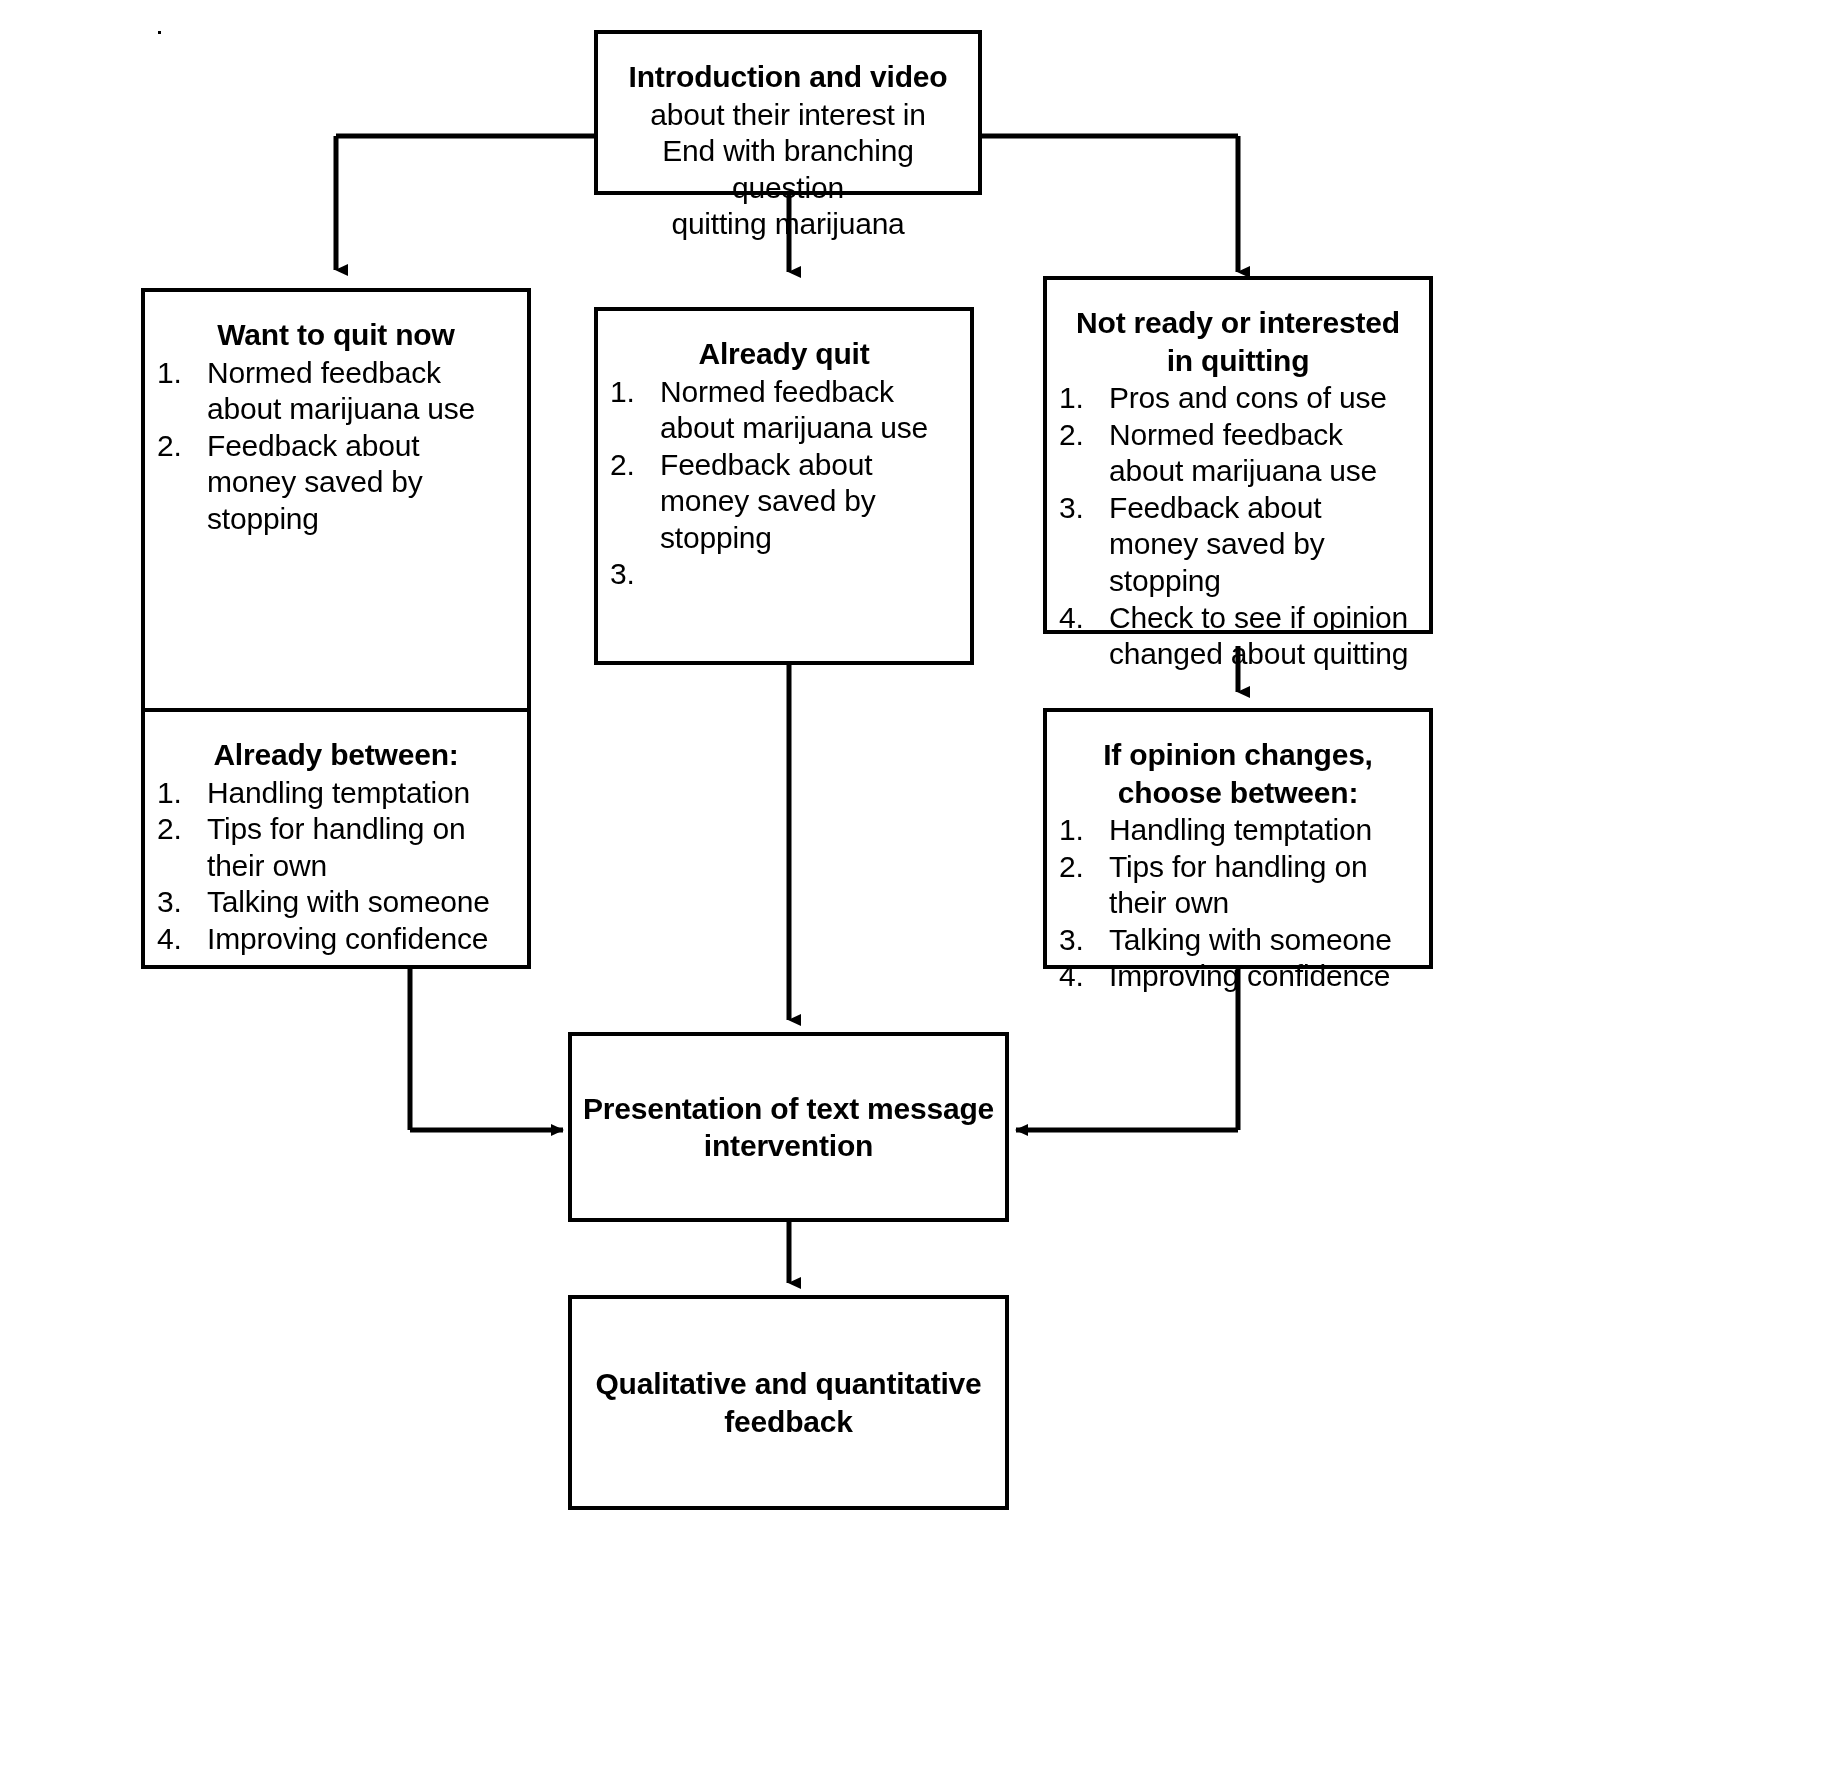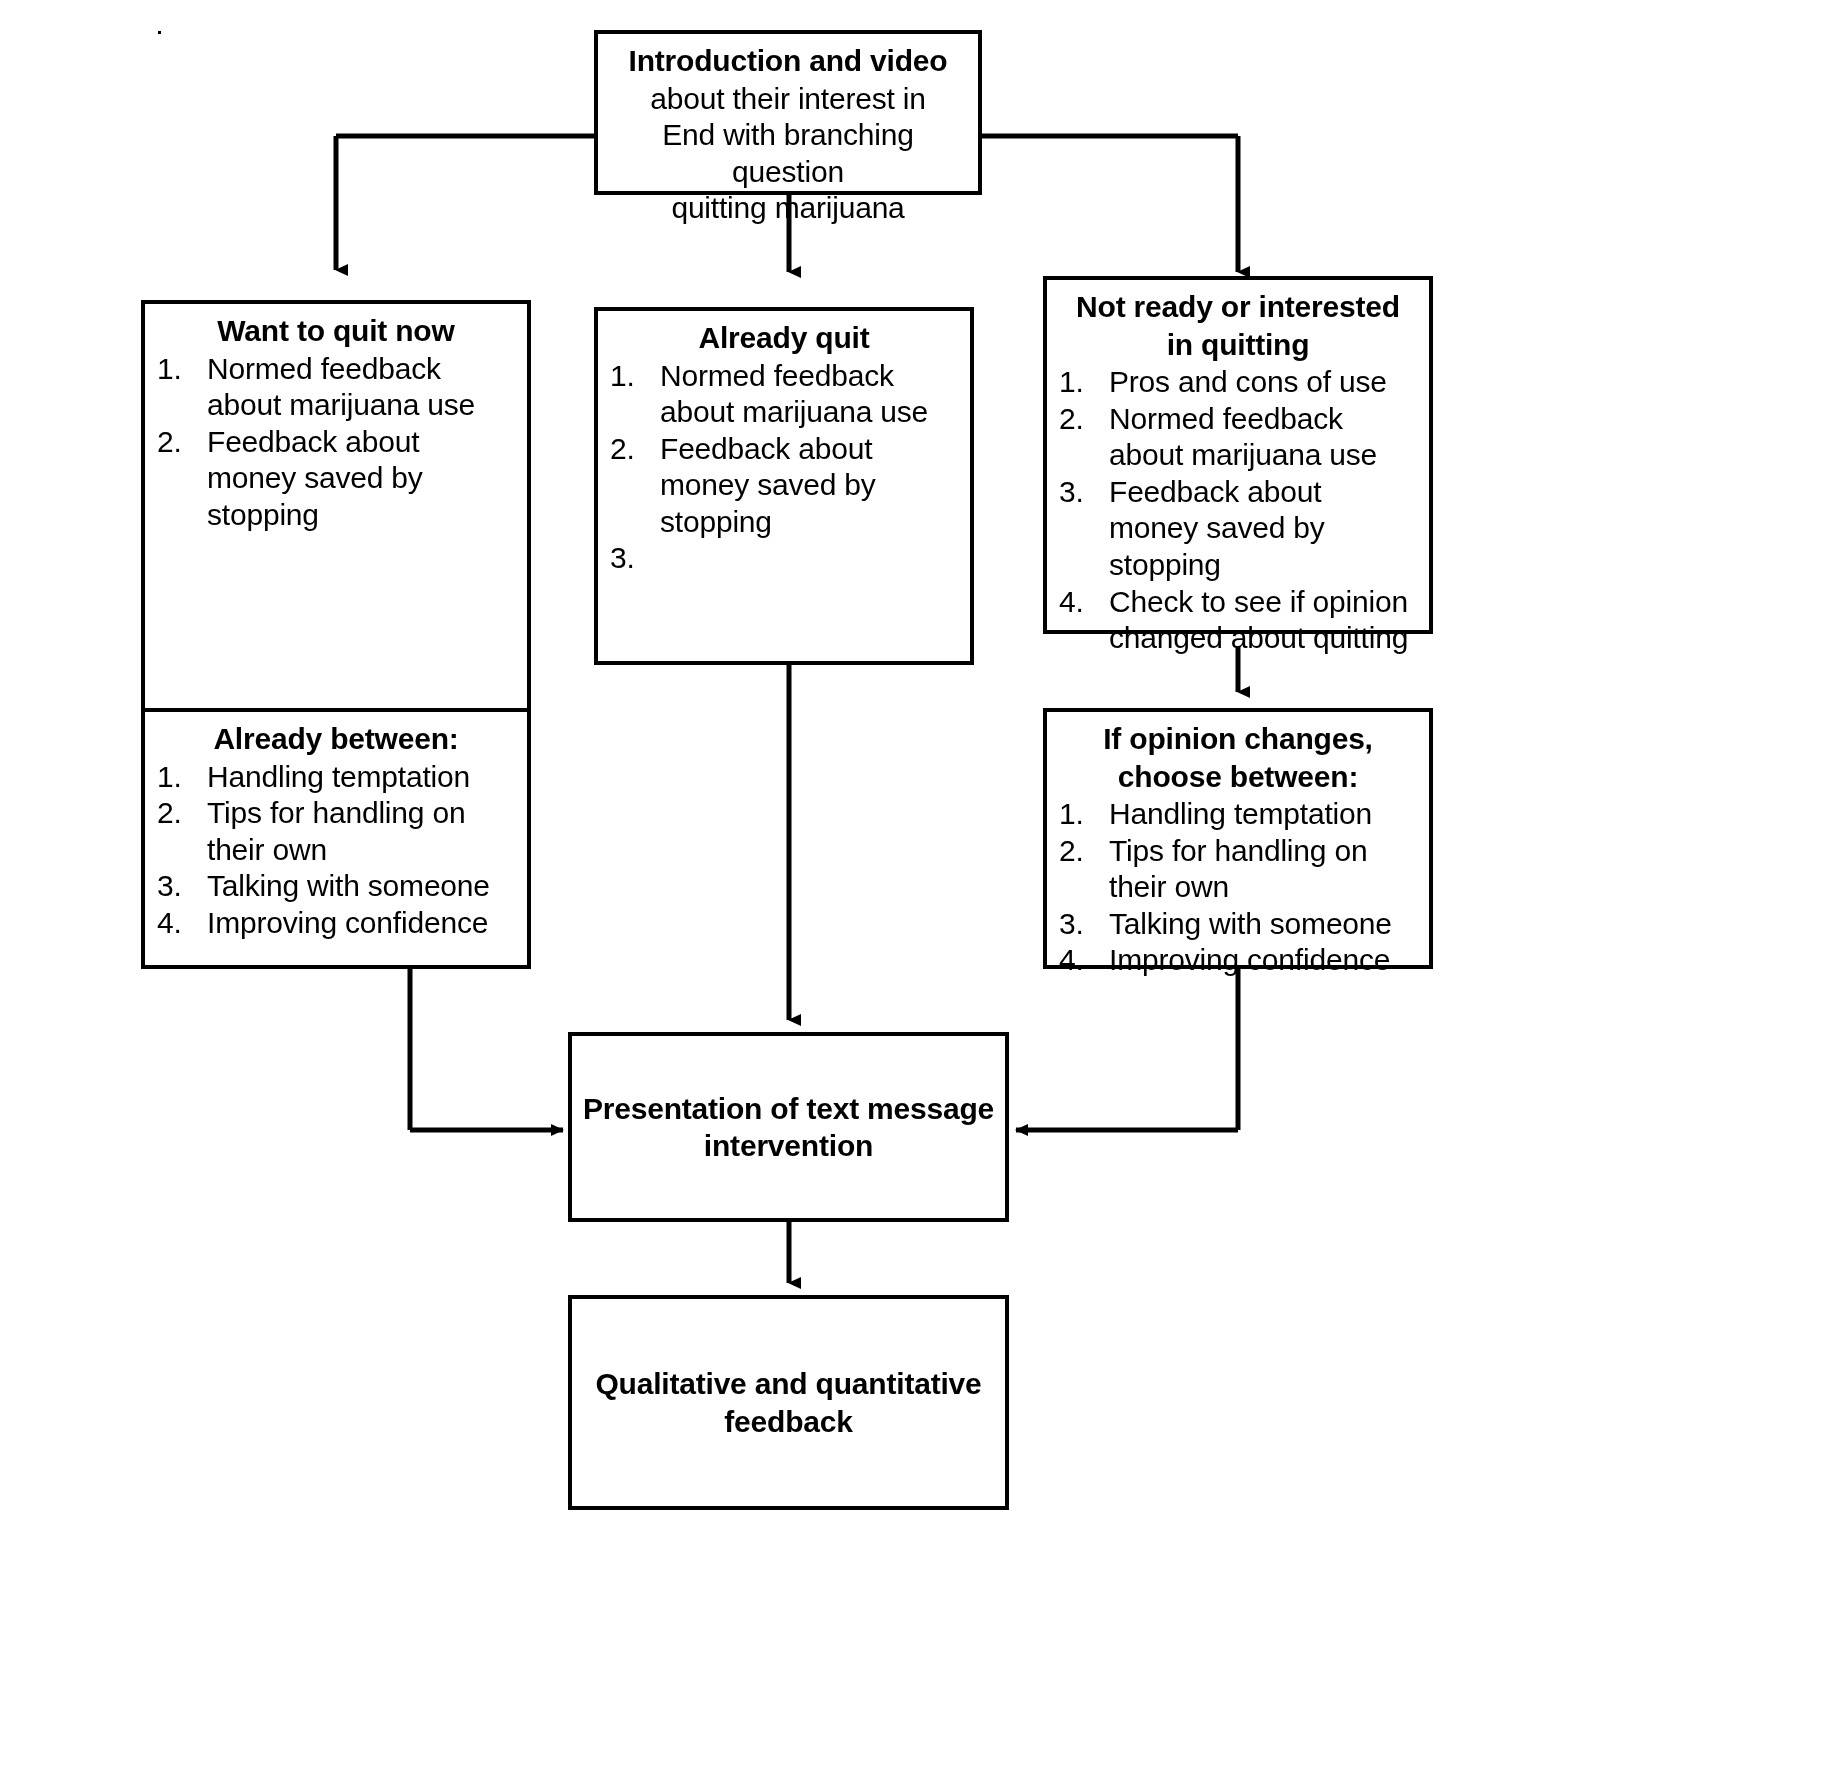--- a/index.html
+++ b/index.html
@@ -24,21 +24,21 @@
     top: 0;
     width: 1831px;
     height: 1773px;
     pointer-events: none;
   }
   .node {
     position: absolute;
     box-sizing: border-box;
     border: 4px solid #000000;
     background: #ffffff;
-    padding: 8px 12px 10px 12px;
+    padding: 24px 12px 10px 12px;
   }
   .node-title {
     font-weight: bold;
     text-align: center;
     font-size: 30px;
     line-height: 1.25;
     margin: 0 0 1px 0;
     letter-spacing: -0.2px;
   }
   .node-sub {
@@ -132,21 +132,21 @@
     </g>
   </svg>
 
   <div class="node" style="left:594px; top:30px; width:388px; height:165px;">
     <div class="node-title">Introduction and video</div>
     <div class="node-sub">about their interest in</div>
     <div class="node-sub">End with branching question</div>
     <div class="node-sub">quitting marijuana</div>
   </div>
 
-  <div class="node" style="left:141px; top:300px; width:390px; height:441px;">
+  <div class="node" style="left:141px; top:288px; width:390px; height:441px;">
     <div class="node-title">Want to quit now</div>
     <ol class="items">
       <li><span class="num">1.</span><span>Normed feedback about marijuana use</span></li>
       <li><span class="num">2.</span><span>Feedback about money saved by stopping</span></li>
     </ol>
   </div>
 
   <div class="node" style="left:594px; top:271px; width:380px; height:358px;margin-top:36px;">
     <div class="node-title">Already quit</div>
     <ol class="items">

